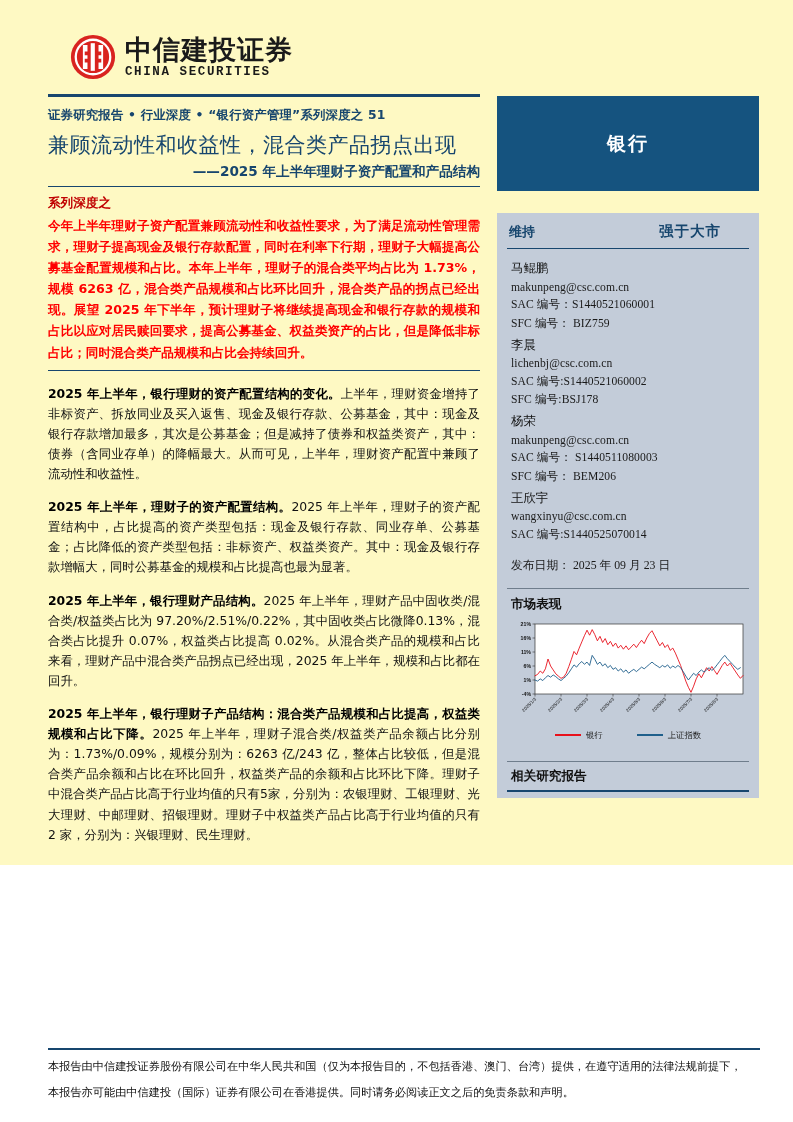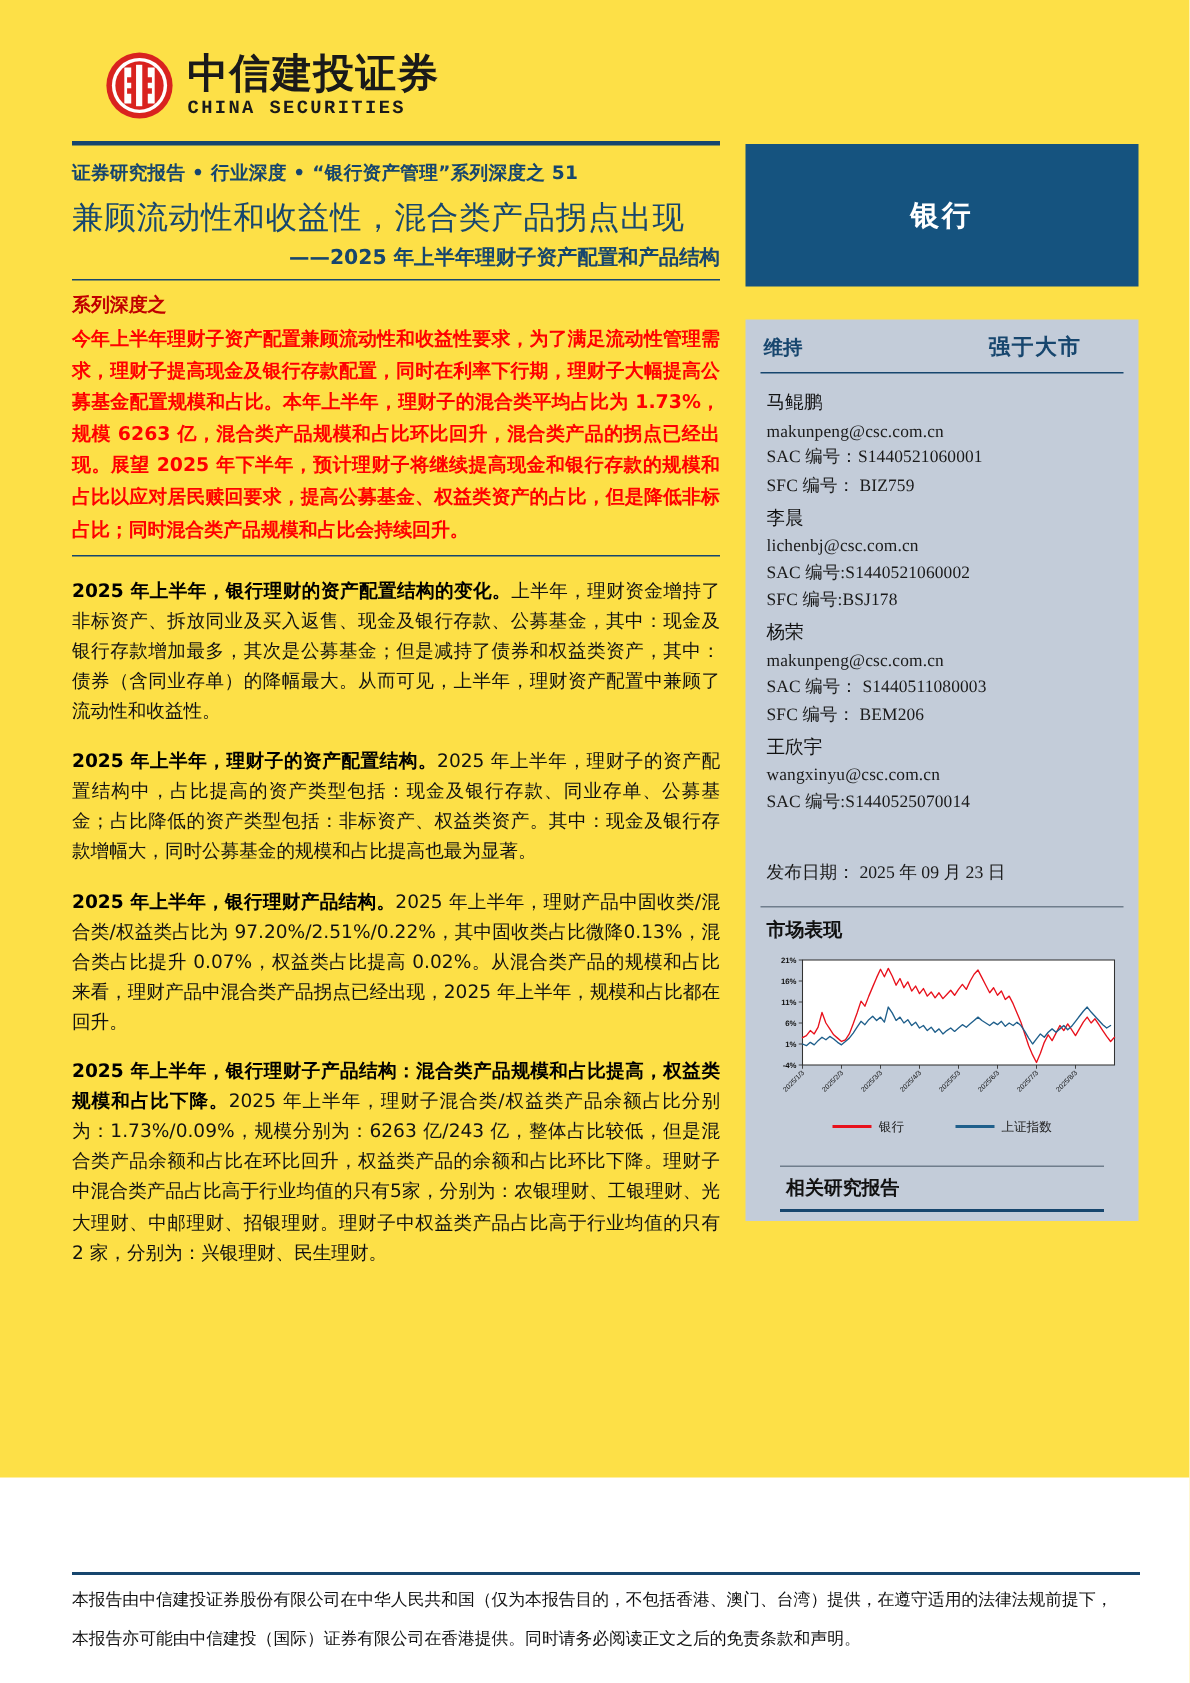--- a/index.html
+++ b/index.html
@@ -2,21 +2,21 @@
 <html><head>
 <meta charset="utf-8">
 <style>
   * { box-sizing: border-box; margin: 0; padding: 0; }
   html, body {
     width: 793px; height: 1122px;
     background: #ffffff;
     font-family: "DejaVu Sans", "Liberation Sans", sans-serif;
     overflow: hidden;
   }
-  .page { position: relative; width: 793px; height: 985px; background:#fde047; }
+  .page { position: relative; width: 793px; height: 865px; background:#fef9c3; }
 
   
   .left-col { position: absolute; left: 48px; top: 28px; width: 432px; }
 
   .logo-row { display: flex; align-items: center; gap: 9px; height: 58px; padding-left: 22px; }
   .logo-mark { width: 46px; height: 46px; flex: 0 0 46px; }
   .logo-text-wrap { display: flex; flex-direction: column; justify-content: center; line-height: 1; }
   .logo-cn { font-size: 27px; font-weight: bold; color: #1a1a1a; letter-spacing: 1px;
              font-family: "DejaVu Sans", sans-serif; }
   .logo-en { font-size: 12.5px; font-weight: bold; color: #1a1a1a; letter-spacing: 1.6px;
@@ -52,34 +52,34 @@
   .rating-label { font-size: 13px; font-weight: bold; color: #17466e; }
   .rating-value { font-size: 14.5px; font-weight: bold; color: #17466e;
                   margin-left: auto; margin-right: 26px; letter-spacing: 1px; }
   .panel-divider { height: 1.4px; background: #17466e; margin: 0 10px; }
 
   .analyst-block { padding: 5px 14px 0 14px; }
   .an-name { font-size: 12.4px; font-weight: normal; color: #111; margin-top: 6px; }
   .an-line { font-size: 11.6px; color: #1a1a1a; margin-top: 3.5px;
              font-family: "Liberation Serif", serif; letter-spacing: .1px; }
 
-  .pubdate { font-size: 11.8px; color: #1a1a1a; padding: 0 14px; margin-top: 32px;
+  .pubdate { font-size: 11.8px; color: #1a1a1a; padding: 0 14px; margin-top: 16px;
              font-family: "Liberation Serif", serif; }
 
   .sec-head-wrap { padding: 0 10px; margin-top: 14px; }
   .sec-rule-top { height: 1.1px; background: #6f7d8c; }
   .sec-title { font-size: 12.6px; font-weight: bold; color: #111; padding: 7px 4px 5px 4px; }
 
   .chart-box { padding: 2px 8px 4px 8px; }
   .legend-row { display: flex; justify-content: center; gap: 34px; padding: 2px 0 6px 0; }
   .legend-item { display: flex; align-items: center; gap: 5px; }
   .legend-swatch { width: 26px; height: 2px; display: block; }
   .legend-label { font-size: 8.4px; color: #222; }
 
-  .related-wrap { padding: 0 23px; margin-top: 10px; }
+  .related-wrap { padding: 0 10px; margin-top: 10px; }
   .related-title { font-size: 12.6px; font-weight: bold; color: #111; padding: 6px 4px 5px 4px; }
   .related-rule { height: 2.2px; background: #17466e; }
 
   
   .footer { position: absolute; left: 48px; top: 1048px; width: 712px; }
   .footer-rule { height: 1.6px; background: #17466e; }
   .footer-text { font-size: 11.2px; color: #111; line-height: 1.68; margin-top: 8px;
                  text-align: justify; }
 </style>
 </head>

